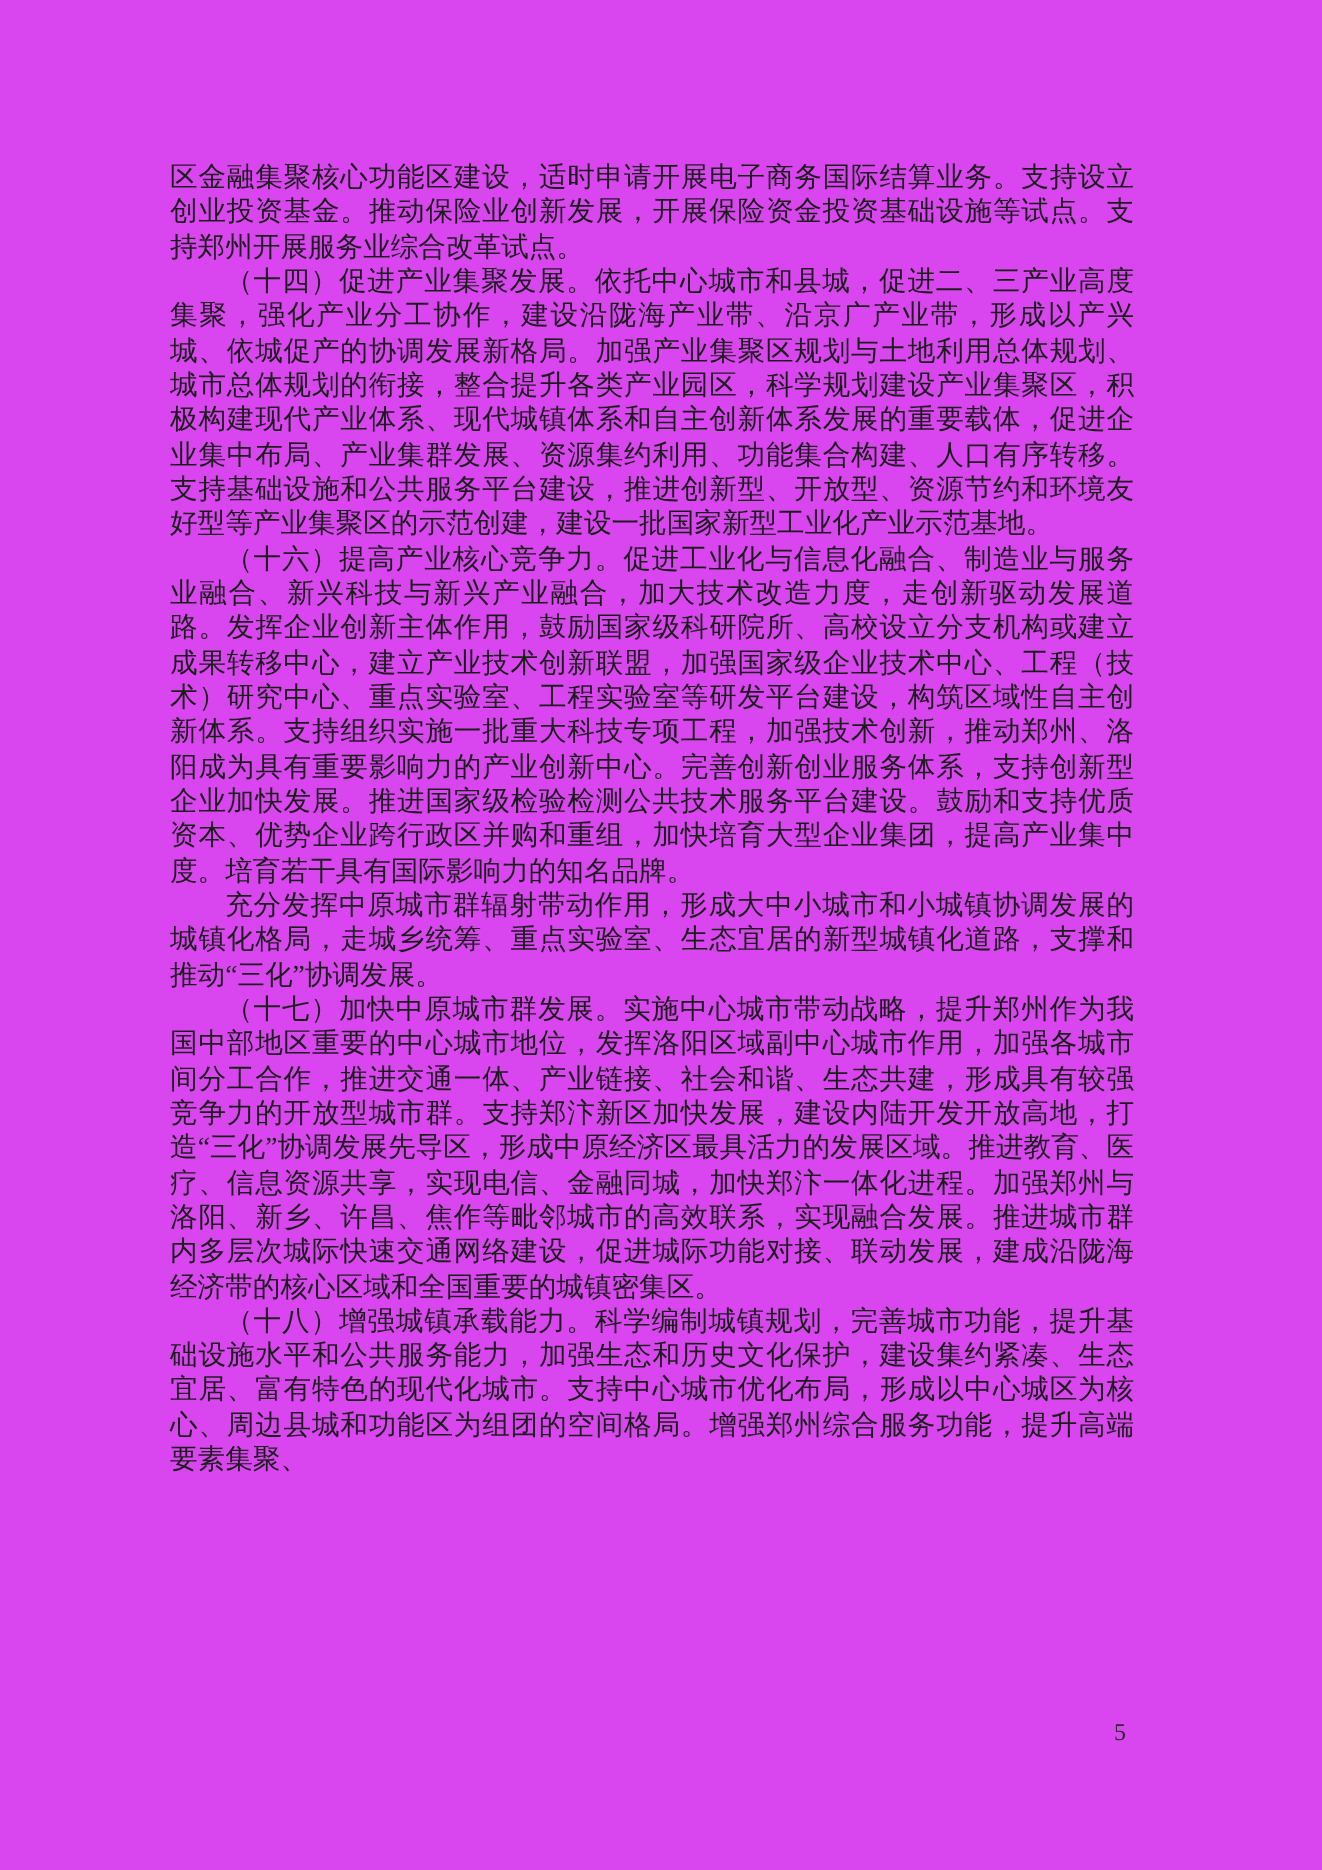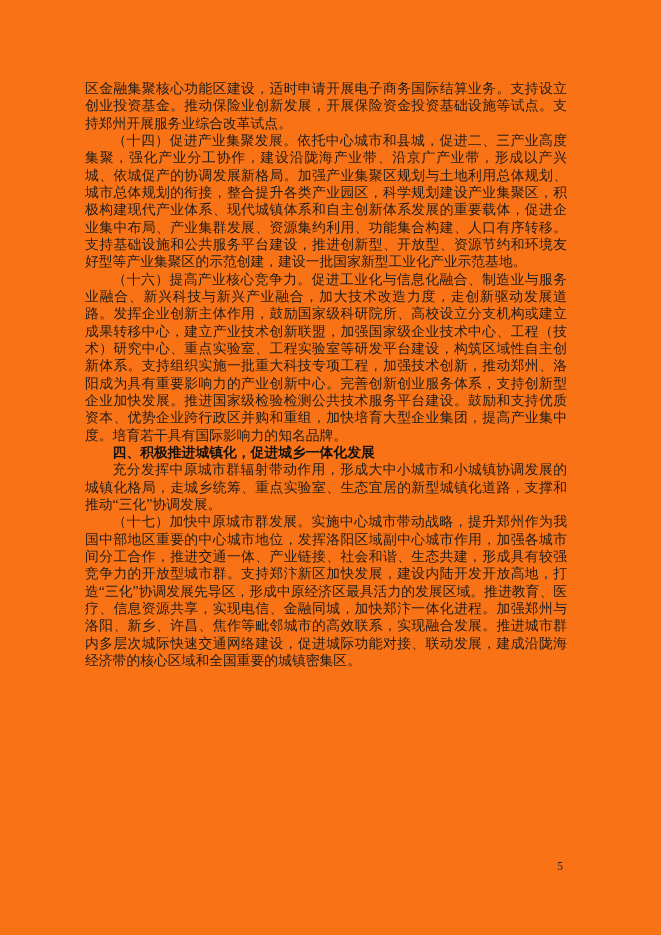--- a/index.html
+++ b/index.html
@@ -4,21 +4,21 @@
 <style>
   html, body {
     margin: 0;
     padding: 0;
     background: #ffffff;
   }
   .page {
     position: relative;
     width: 661px;
     height: 935px;
-    background: #f97316;
+    background: #d946ef;
     font-family: "Liberation Serif", "DejaVu Serif", serif;
     color: #1c1c1c;
     overflow: hidden;
   }
   .doc-body {
     position: absolute;
     left: 85px;
     top: 80px;
     width: 482px;
   }
@@ -52,18 +52,18 @@
   }
 </style>
 </head>
 <body>
 
 <div class="page">
   <div class="doc-body">
     <p class="para">区金融集聚核心功能区建设，适时申请开展电子商务国际结算业务。支持设立创业投资基金。推动保险业创新发展，开展保险资金投资基础设施等试点。支持郑州开展服务业综合改革试点。</p>
     <p class="para indent">（十四）促进产业集聚发展。依托中心城市和县城，促进二、三产业高度集聚，强化产业分工协作，建设沿陇海产业带、沿京广产业带，形成以产兴城、依城促产的协调发展新格局。加强产业集聚区规划与土地利用总体规划、城市总体规划的衔接，整合提升各类产业园区，科学规划建设产业集聚区，积极构建现代产业体系、现代城镇体系和自主创新体系发展的重要载体，促进企业集中布局、产业集群发展、资源集约利用、功能集合构建、人口有序转移。支持基础设施和公共服务平台建设，推进创新型、开放型、资源节约和环境友好型等产业集聚区的示范创建，建设一批国家新型工业化产业示范基地。</p>
     <p class="para indent">（十六）提高产业核心竞争力。促进工业化与信息化融合、制造业与服务业融合、新兴科技与新兴产业融合，加大技术改造力度，走创新驱动发展道路。发挥企业创新主体作用，鼓励国家级科研院所、高校设立分支机构或建立成果转移中心，建立产业技术创新联盟，加强国家级企业技术中心、工程（技术）研究中心、重点实验室、工程实验室等研发平台建设，构筑区域性自主创新体系。支持组织实施一批重大科技专项工程，加强技术创新，推动郑州、洛阳成为具有重要影响力的产业创新中心。完善创新创业服务体系，支持创新型企业加快发展。推进国家级检验检测公共技术服务平台建设。鼓励和支持优质资本、优势企业跨行政区并购和重组，加快培育大型企业集团，提高产业集中度。培育若干具有国际影响力的知名品牌。</p>
-    <h2 class="section-heading indent">四、积极推进城镇化，促进城乡一体化发展</h2>
     <p class="para indent">充分发挥中原城市群辐射带动作用，形成大中小城市和小城镇协调发展的城镇化格局，走城乡统筹、重点实验室、生态宜居的新型城镇化道路，支撑和推动“三化”协调发展。</p>
     <p class="para indent">（十七）加快中原城市群发展。实施中心城市带动战略，提升郑州作为我国中部地区重要的中心城市地位，发挥洛阳区域副中心城市作用，加强各城市间分工合作，推进交通一体、产业链接、社会和谐、生态共建，形成具有较强竞争力的开放型城市群。支持郑汴新区加快发展，建设内陆开发开放高地，打造“三化”协调发展先导区，形成中原经济区最具活力的发展区域。推进教育、医疗、信息资源共享，实现电信、金融同城，加快郑汴一体化进程。加强郑州与洛阳、新乡、许昌、焦作等毗邻城市的高效联系，实现融合发展。推进城市群内多层次城际快速交通网络建设，促进城际功能对接、联动发展，建成沿陇海经济带的核心区域和全国重要的城镇密集区。</p>
+    <p class="para indent">（十八）增强城镇承载能力。科学编制城镇规划，完善城市功能，提升基础设施水平和公共服务能力，加强生态和历史文化保护，建设集约紧凑、生态宜居、富有特色的现代化城市。支持中心城市优化布局，形成以中心城区为核心、周边县城和功能区为组团的空间格局。增强郑州综合服务功能，提升高端要素集聚、</p>
   </div>
   <div class="page-number">5</div>
 </div>
 
 </body></html>

